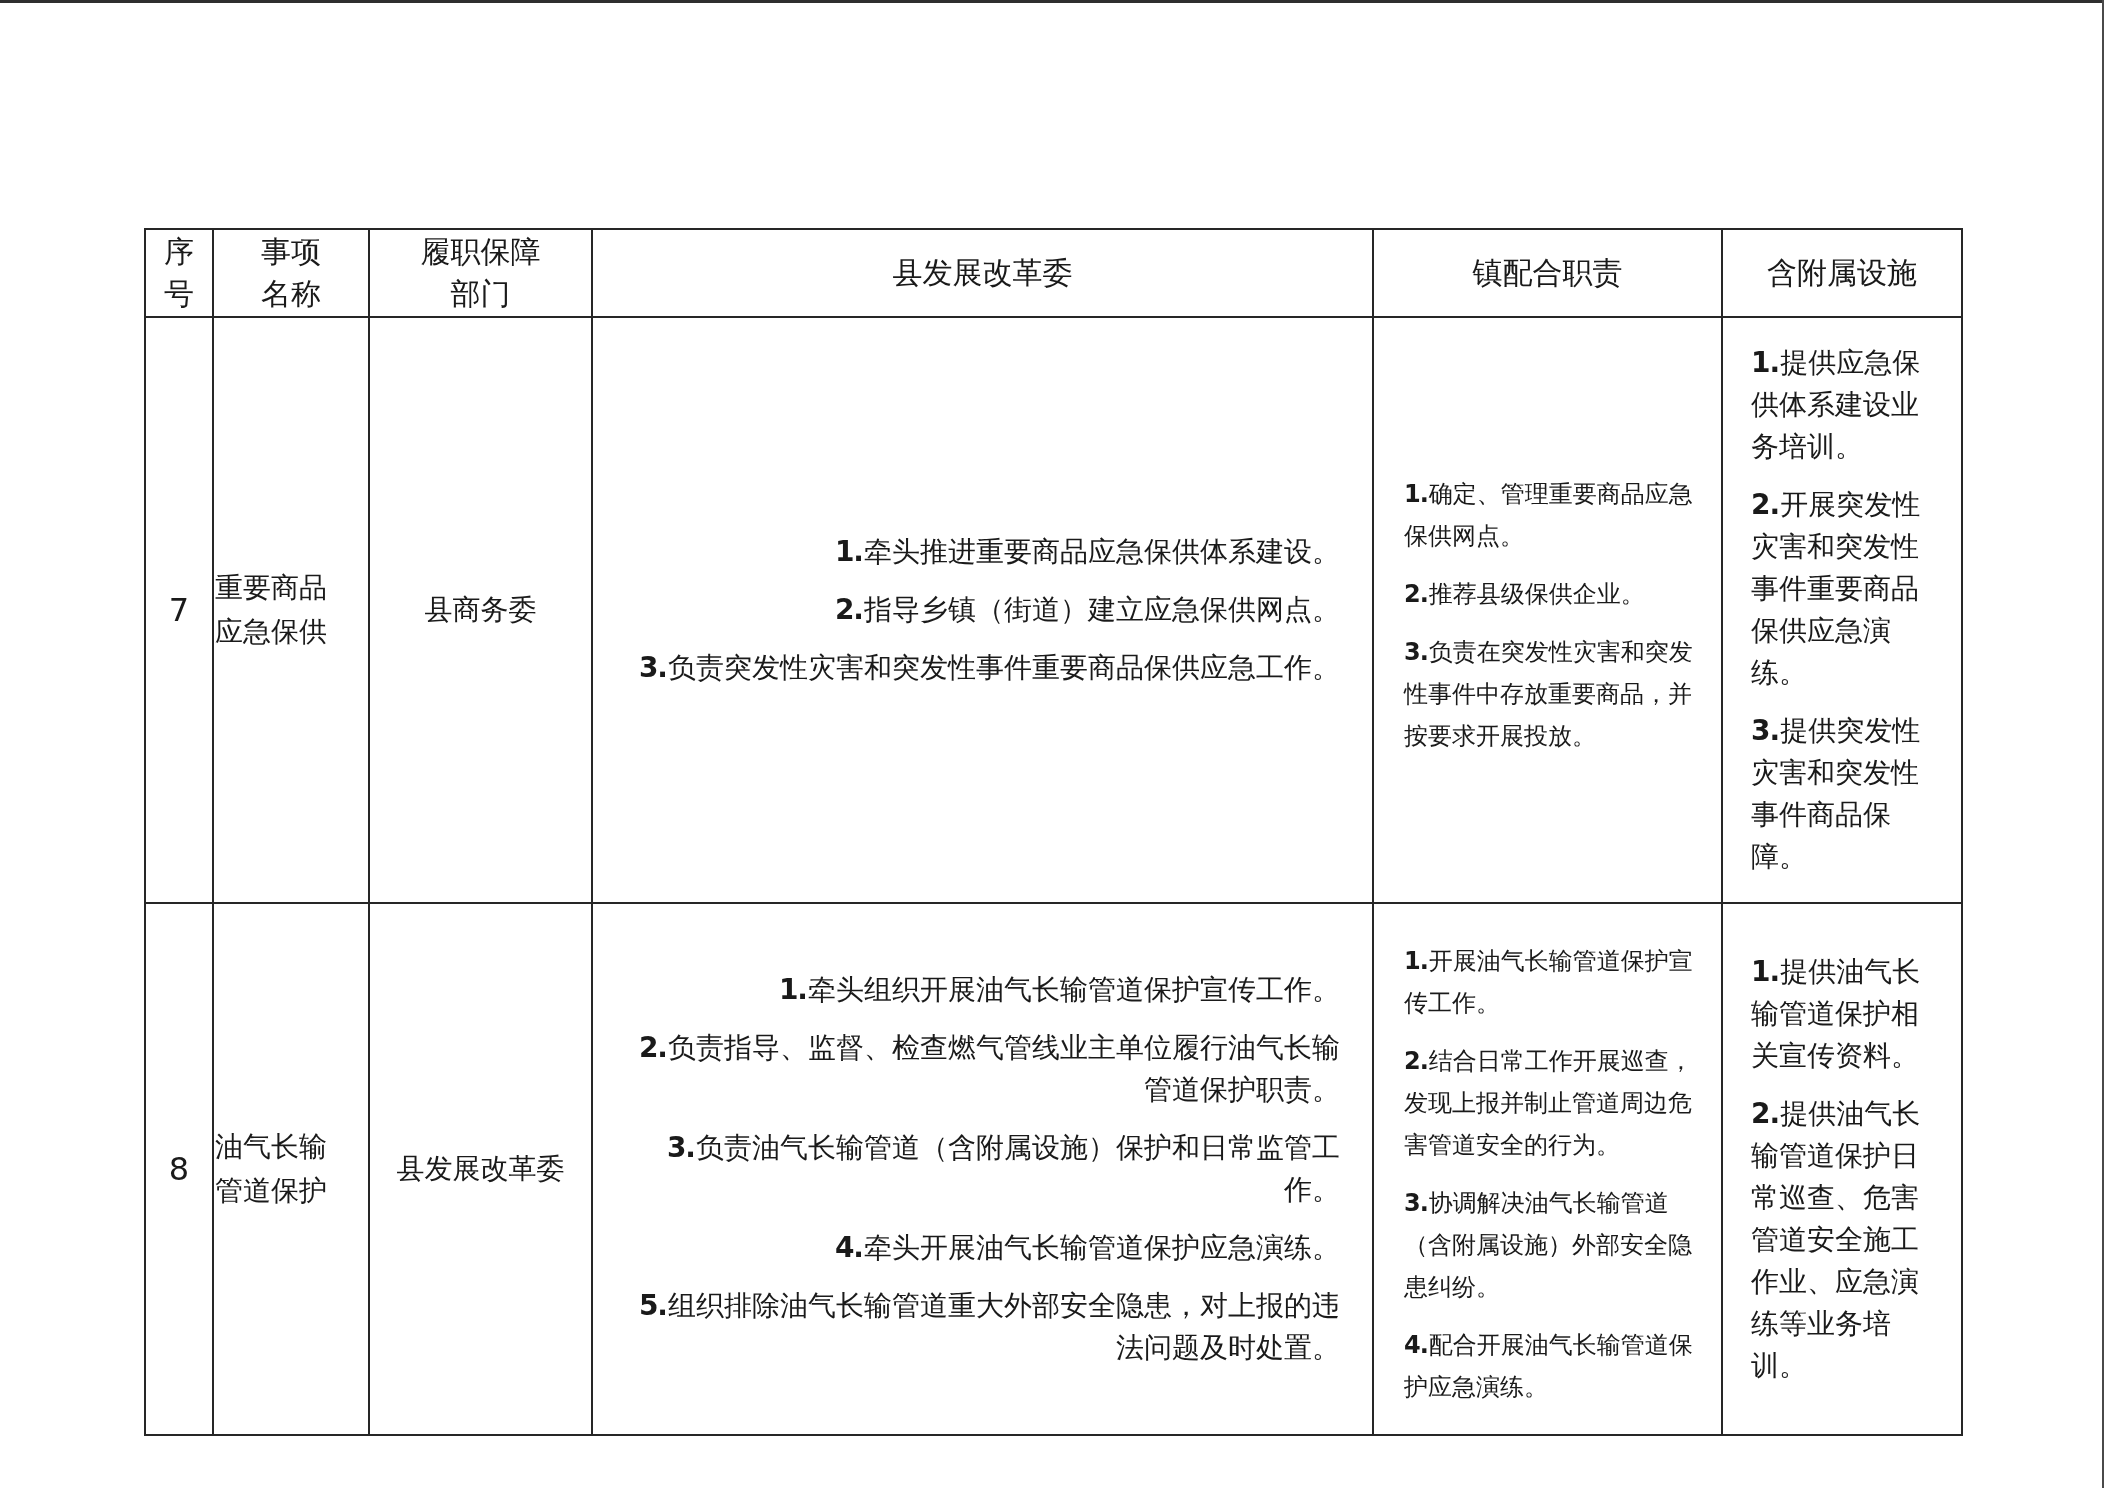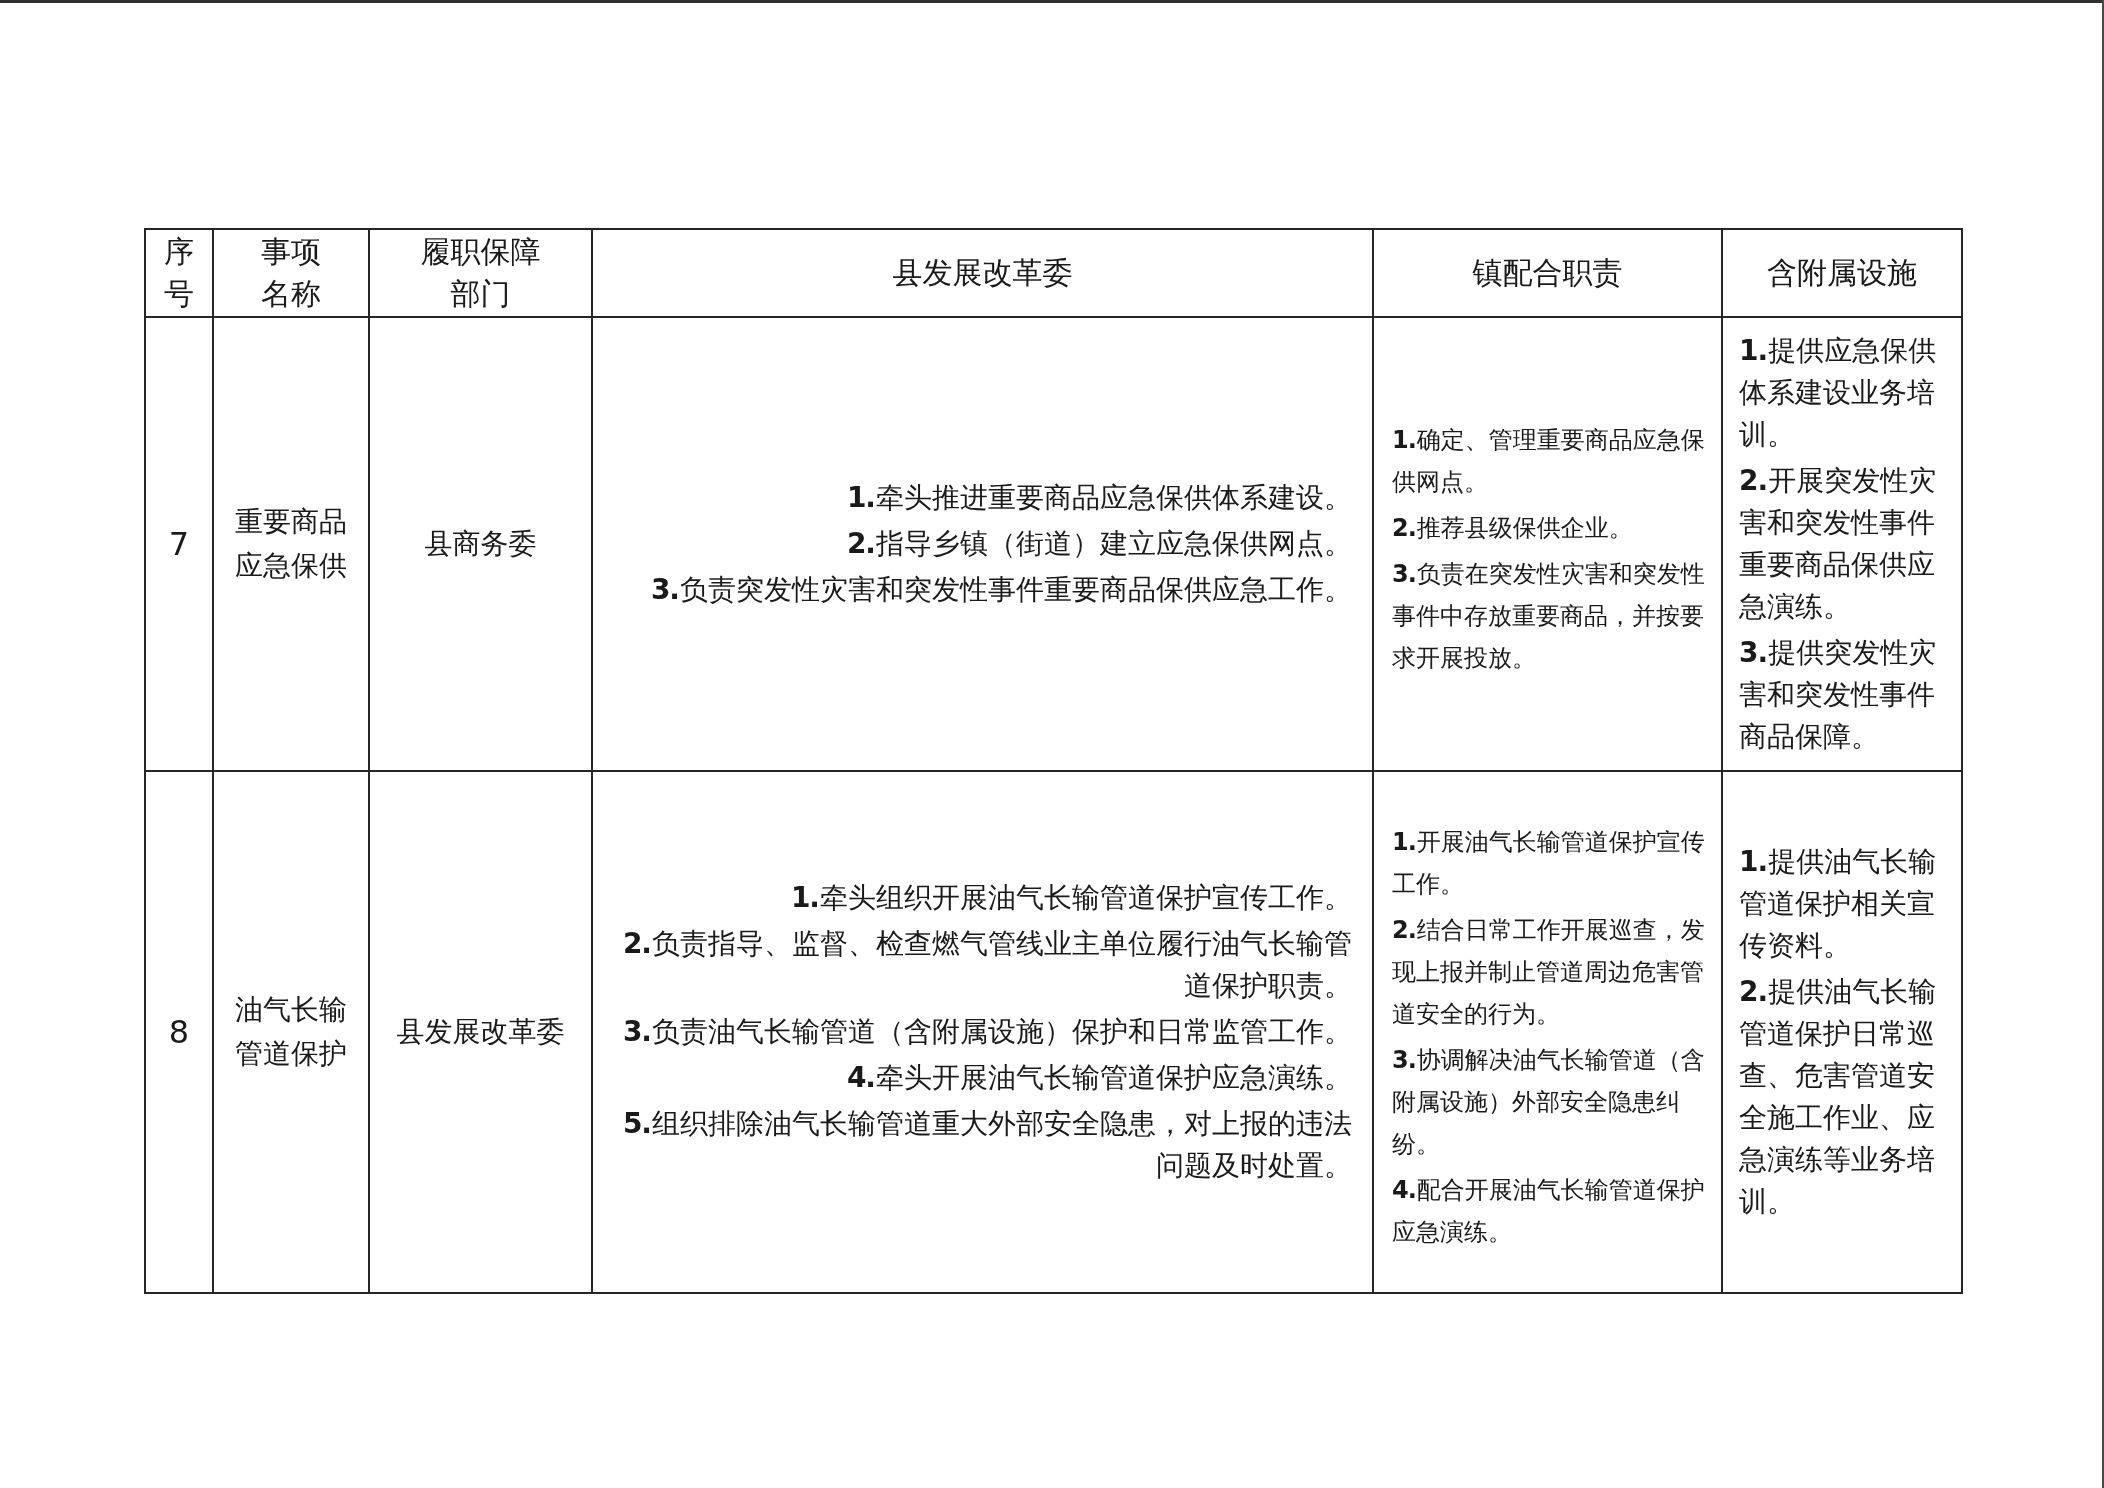--- a/index.html
+++ b/index.html
@@ -55,21 +55,21 @@
     white-space: pre-line;
     font-family: "DejaVu Serif", serif;
   }
 
   td.cell-no {
     text-align: center;
     font-family: "DejaVu Sans", sans-serif;
     font-size: 32px;
   }
   td.cell-item-name {
-    text-align: center;
+    text-align: left;
     font-size: 28px;
     line-height: 44px;
     white-space: pre-line;
   }
   td.cell-department {
     text-align: center;
     font-size: 28px;
     margin-top: 40px;
   }
   td.cell-duties {
@@ -83,21 +83,21 @@
     padding: 20px 8px 10px 14px;
     font-size: 24px;
     line-height: 42px;
   }
   td.cell-guarantee {
     text-align: left;
     padding: 8px 6px 8px 12px;
     font-size: 28px;
     line-height: 42px;
   }
-  .item { margin: 4px; }
+  .item { margin: 16px; }
   .num {
     font-family: "DejaVu Sans", sans-serif;
     font-weight: 700;
     letter-spacing: -1px;
     padding-right: 1px;
   }
 </style>
 </head>
 <body>
 

